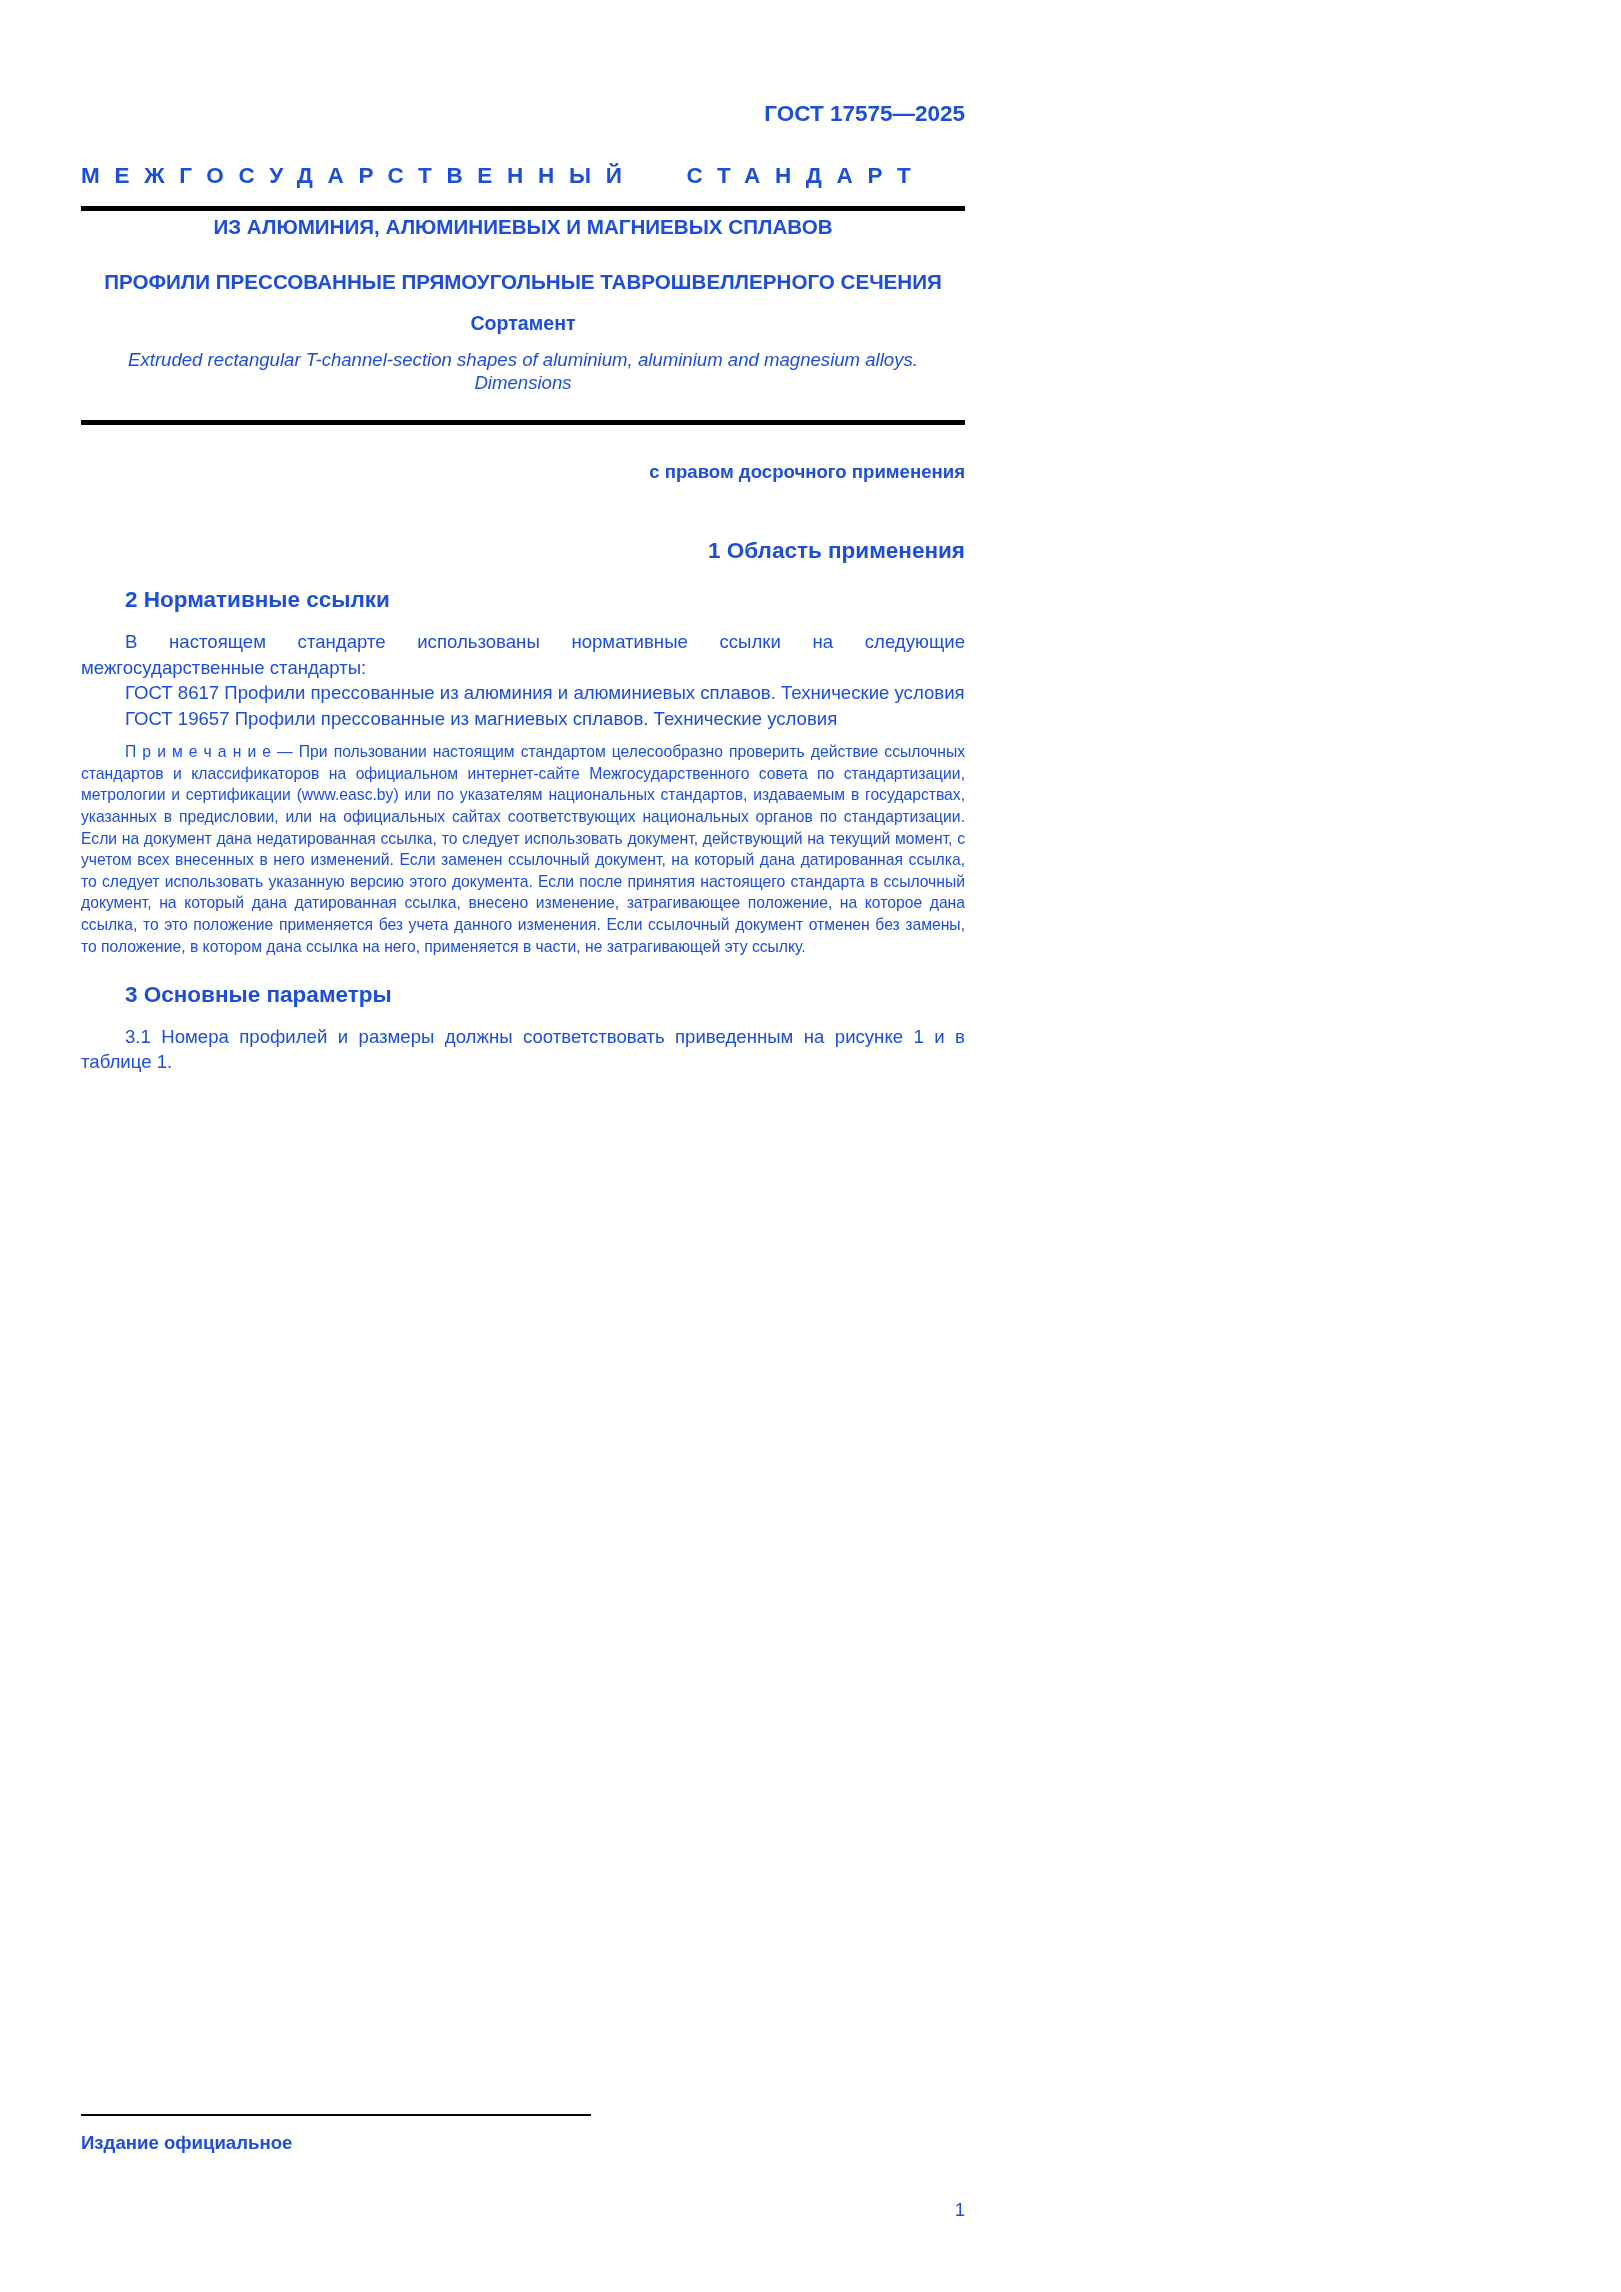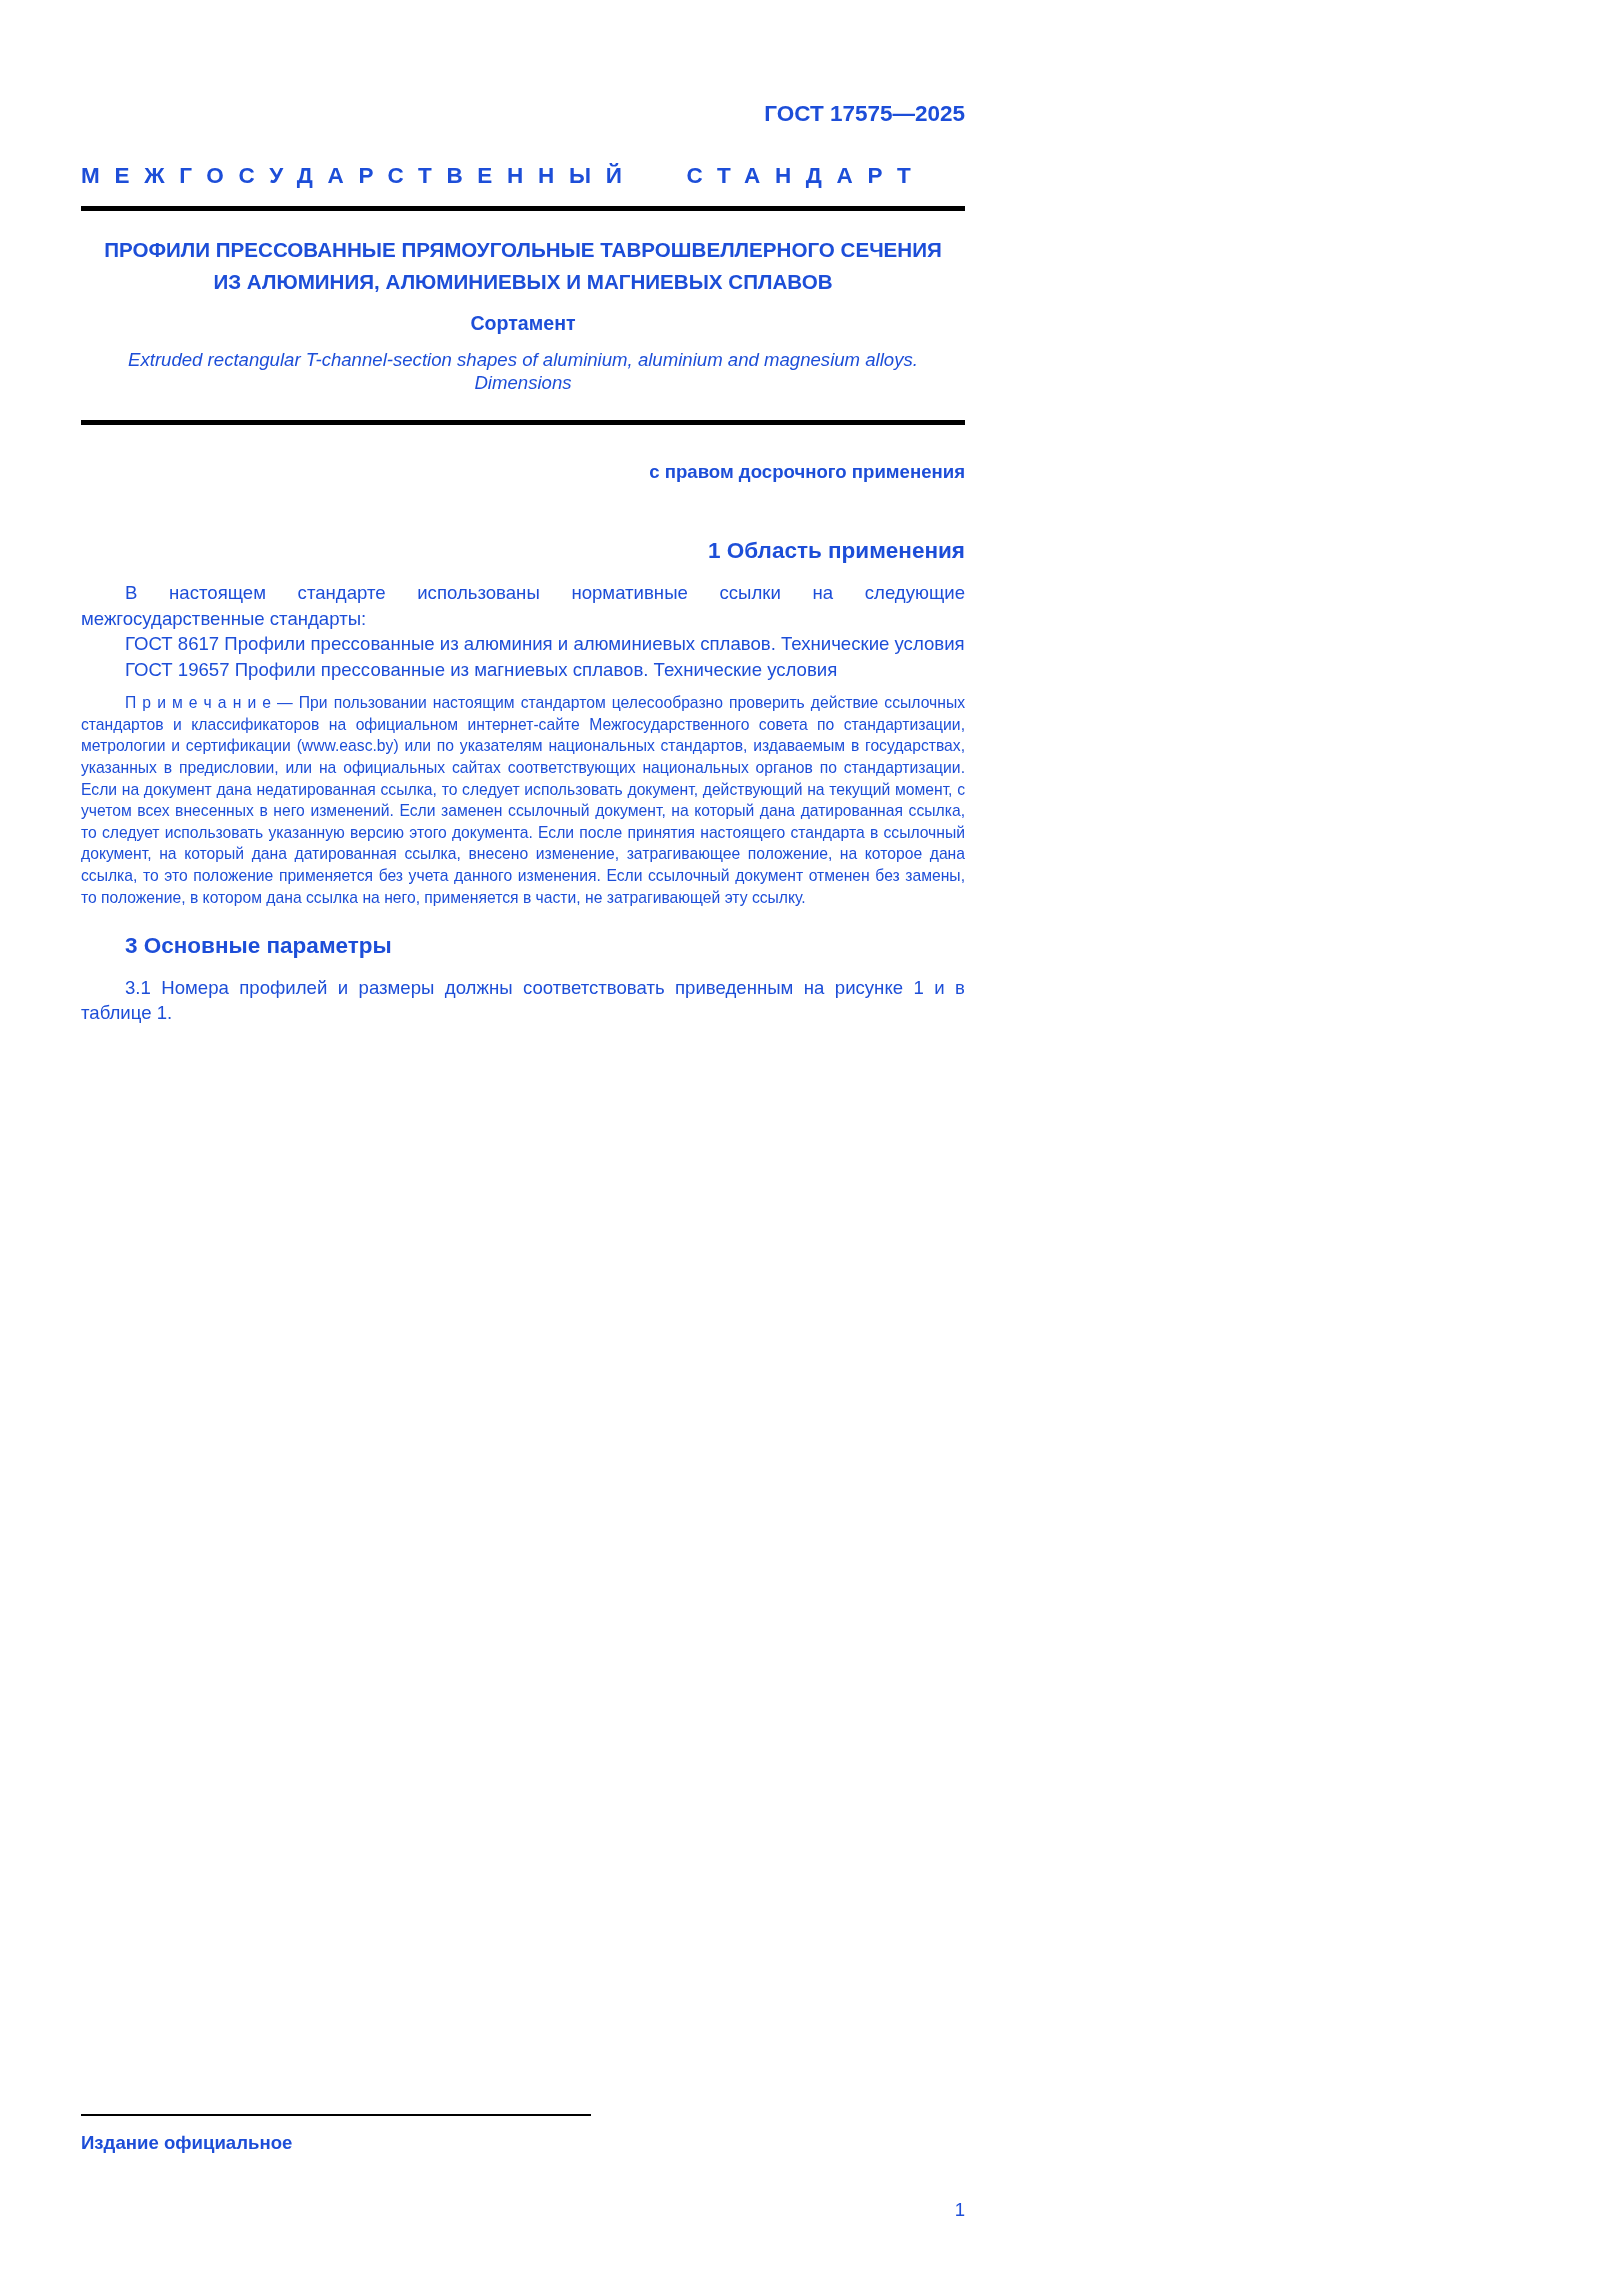--- a/index.html
+++ b/index.html
@@ -135,37 +135,38 @@
 
 <div class="page">
   <div class="content">
 
     <div class="doc-number">ГОСТ 17575—2025</div>
 
     <div class="standard-type">МЕЖГОСУДАРСТВЕННЫЙ СТАНДАРТ</div>
 
     <div class="rule-thick rule-1"></div>
 
+    <div class="title-line">ИЗ АЛЮМИНИЯ, АЛЮМИНИЕВЫХ И МАГНИЕВЫХ СПЛАВОВ</div>
+
     <div class="title-line title-line-1">ПРОФИЛИ ПРЕССОВАННЫЕ ПРЯМОУГОЛЬНЫЕ ТАВРОШВЕЛЛЕРНОГО СЕЧЕНИЯ</div>
-
-    <div class="title-line">ИЗ АЛЮМИНИЯ, АЛЮМИНИЕВЫХ И МАГНИЕВЫХ СПЛАВОВ</div>
 
     <div class="subtitle">Сортамент</div>
 
     <div class="title-en">Extruded rectangular T-channel-section shapes of aluminium, aluminium and magnesium alloys. Dimensions</div>
 
     <div class="rule-thick rule-2"></div>
 
     <div class="date-block">
       <div>с правом досрочного применения</div>
     </div>
 
     <div class="sec-heading sec-heading-1">1 Область применения</div>
 
 
+    <div class="sec-heading sec-heading-2">2 Нормативные ссылки</div>
 
     <div class="body-text">В настоящем стандарте использованы нормативные ссылки на следующие межгосударственные стандарты:</div>
 
     <div class="ref-line">ГОСТ 8617 Профили прессованные из алюминия и алюминиевых сплавов. Технические условия</div>
 
     <div class="ref-line">ГОСТ 19657 Профили прессованные из магниевых сплавов. Технические условия</div>
 
     <div class="note">
       <span class="note-label">П р и м е ч а н и е</span>
       <span>— При пользовании настоящим стандартом целесообразно проверить действие ссылочных стандартов и классификаторов на официальном интернет-сайте Межгосударственного совета по стандартизации, метрологии и сертификации (www.easc.by) или по указателям национальных стандартов, издаваемым в государствах, указанных в предисловии, или на официальных сайтах соответствующих национальных органов по стандартизации. Если на документ дана недатированная ссылка, то следует использовать документ, действующий на текущий момент, с учетом всех внесенных в него изменений. Если заменен ссылочный документ, на который дана датированная ссылка, то следует использовать указанную версию этого документа. Если после принятия настоящего стандарта в ссылочный документ, на который дана датированная ссылка, внесено изменение, затрагивающее положение, на которое дана ссылка, то это положение применяется без учета данного изменения. Если ссылочный документ отменен без замены, то положение, в котором дана ссылка на него, применяется в части, не затрагивающей эту ссылку.</span>

